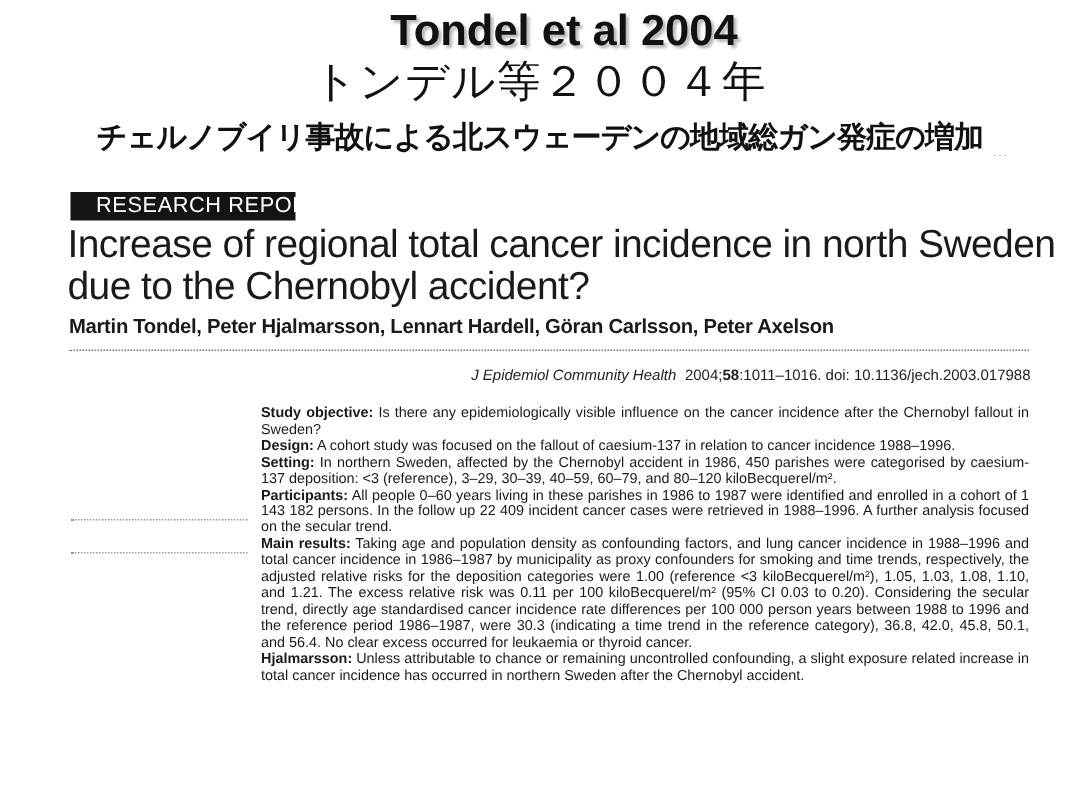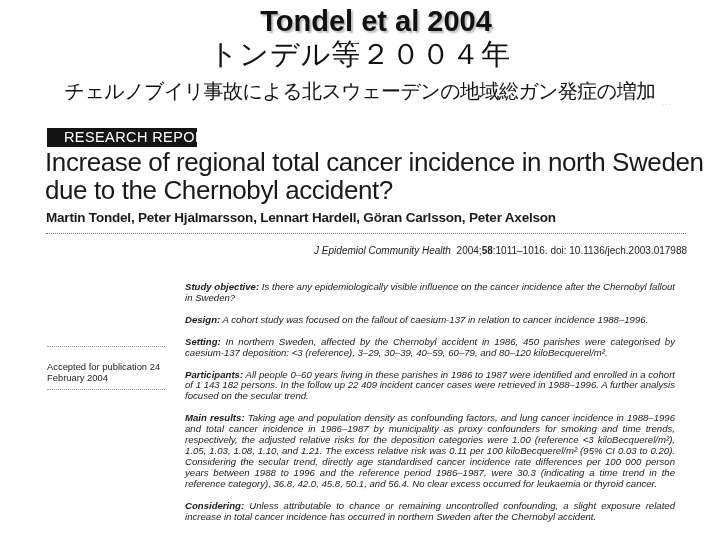--- a/index.html
+++ b/index.html
@@ -13,21 +13,21 @@
     text-shadow: 2px 2px 2px rgba(0,0,0,0.28);
   }
   .slide-sub1 {
     position: absolute; left: 0; width: 720px; top: 37px; text-align: center;
     font-size: 29px; line-height: 34px; letter-spacing: 1px;
     font-family: "DejaVu Sans", sans-serif;
   }
   .slide-sub2 {
     position: absolute; left: 0; width: 720px; top: 78px; text-align: center;
     font-size: 20px; line-height: 26px; white-space: nowrap;
-    font-family: "DejaVu Sans", sans-serif; letter-spacing: -0.6px;
+    font-family: "DejaVu Sans", sans-serif; letter-spacing: -0.6px; font-weight: bold;
   }
   .tiny-mark {
     position: absolute; left: 662px; top: 101px; font-size: 6px; color: #999;
   }
   .banner {
     position: absolute; left: 47px; top: 128px; width: 150px; height: 19px;
     background: #141414; color: #fff; font-weight: normal; font-size: 14.5px;
     line-height: 19px; padding-left: 17px; box-sizing: border-box; letter-spacing: 0.4px;
     white-space: nowrap;
   }
@@ -45,21 +45,21 @@
   }
   .citation {
     position: absolute; right: 33px; top: 245px; font-size: 10px; color: #222;
     white-space: nowrap;
   }
   .citation i { font-style: italic; }
   .abstract {
     position: absolute; left: 174px; top: 271px; width: 512px;
     font-size: 9.6px; line-height: 10.9px; color: #1a1a1a; text-align: justify;
   }
-  .abstract p { margin: 11px; font-style: italic; }
+  .abstract p { margin: 0; }
   .abstract b { font-weight: bold; }
   .sidebar {
     position: absolute; left: 47px; top: 340px; width: 118px;
     font-size: 9.4px; line-height: 10.5px; color: #222;
   }
   .sidebar p { margin: 0; }
   .sidebar .sep { border-top: 1px dotted #999; margin: 6px 0 7px 0; height: 0; }
 </style>
 </head>
 <body>
@@ -76,25 +76,24 @@
   <div class="dotline" style="top:233px;"></div>
 
   <div class="citation">
     <i>J Epidemiol Community Health</i>
     <span style="margin-left:3px;">2004;</span><b>58</b><span>:1011–1016. doi: 10.1136/jech.2003.017988</span>
   </div>
 
   <div class="sidebar">
     <div class="sep"></div>
     <p style="height:8px;"></p>
-    <p>Accepted for publication 24 February 2004</p>
     <div class="sep"></div>
   </div>
 
   <div class="abstract">
     <p><b>Study objective:</b><span> Is there any epidemiologically visible influence on the cancer incidence after the Chernobyl fallout in Sweden?</span></p>
     <p><b>Design:</b><span> A cohort study was focused on the fallout of caesium-137 in relation to cancer incidence 1988–1996.</span></p>
     <p><b>Setting:</b><span> In northern Sweden, affected by the Chernobyl accident in 1986, 450 parishes were categorised by caesium-137 deposition: &lt;3 (reference), 3–29, 30–39, 40–59, 60–79, and 80–120 kiloBecquerel/m².</span></p>
     <p><b>Participants:</b><span> All people 0–60 years living in these parishes in 1986 to 1987 were identified and enrolled in a cohort of 1 143 182 persons. In the follow up 22 409 incident cancer cases were retrieved in 1988–1996. A further analysis focused on the secular trend.</span></p>
     <p><b>Main results:</b><span> Taking age and population density as confounding factors, and lung cancer incidence in 1988–1996 and total cancer incidence in 1986–1987 by municipality as proxy confounders for smoking and time trends, respectively, the adjusted relative risks for the deposition categories were 1.00 (reference &lt;3 kiloBecquerel/m²), 1.05, 1.03, 1.08, 1.10, and 1.21. The excess relative risk was 0.11 per 100 kiloBecquerel/m² (95% CI 0.03 to 0.20). Considering the secular trend, directly age standardised cancer incidence rate differences per 100 000 person years between 1988 to 1996 and the reference period 1986–1987, were 30.3 (indicating a time trend in the reference category), 36.8, 42.0, 45.8, 50.1, and 56.4. No clear excess occurred for leukaemia or thyroid cancer.</span></p>
-    <p><b>Considering:</b><span> Unless attributable to chance or remaining uncontrolled confounding, a slight exposure related increase in total cancer incidence has occurred in northern Sweden after the Chernobyl accident.</span></p>
+    <p><b>Hjalmarsson:</b><span> Unless attributable to chance or remaining uncontrolled confounding, a slight exposure related increase in total cancer incidence has occurred in northern Sweden after the Chernobyl accident.</span></p>
   </div>
 </div>
 
 </body></html>

